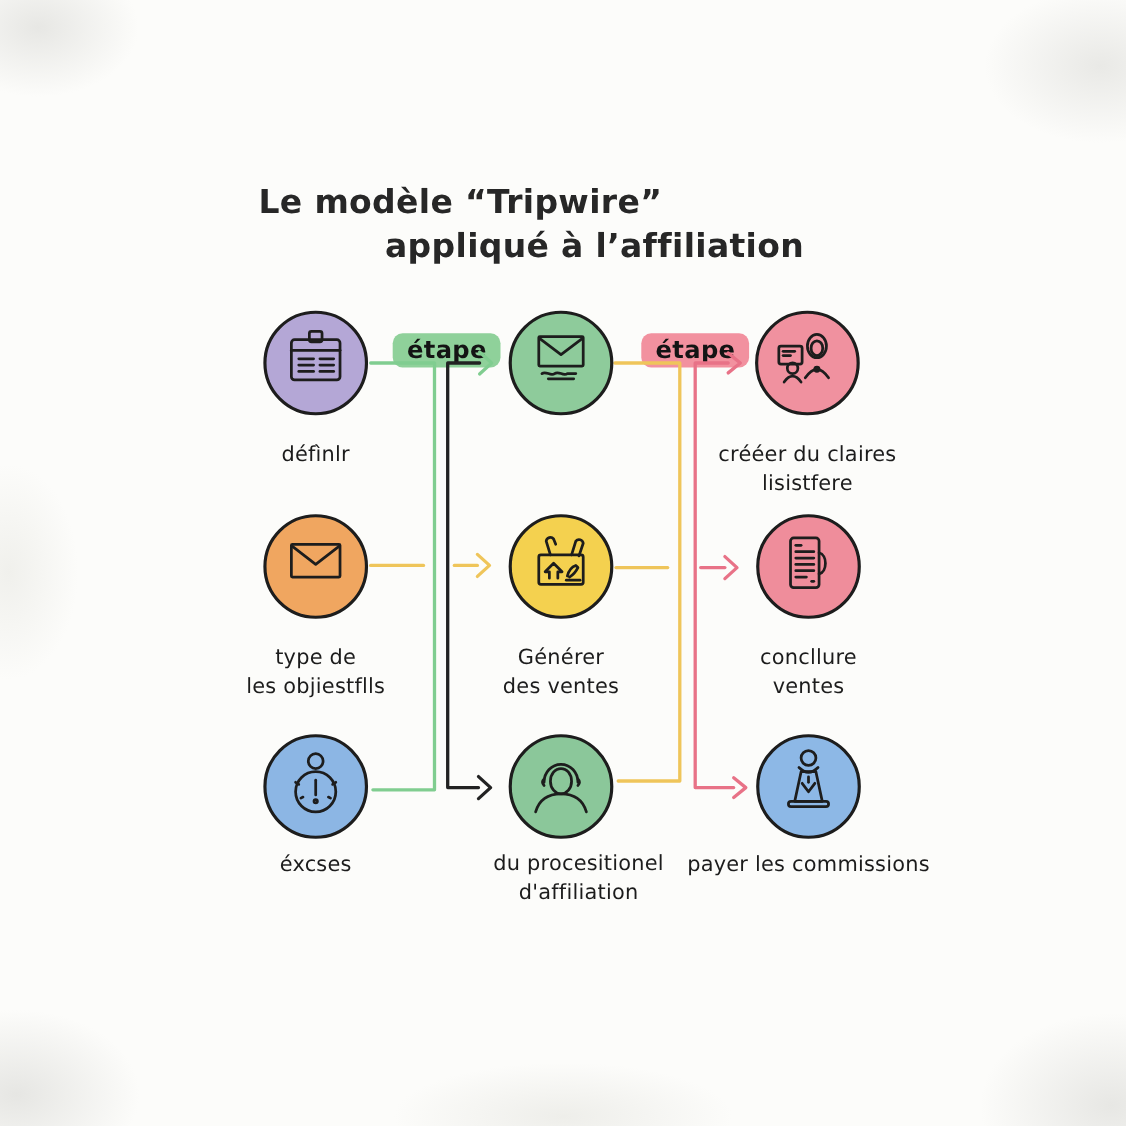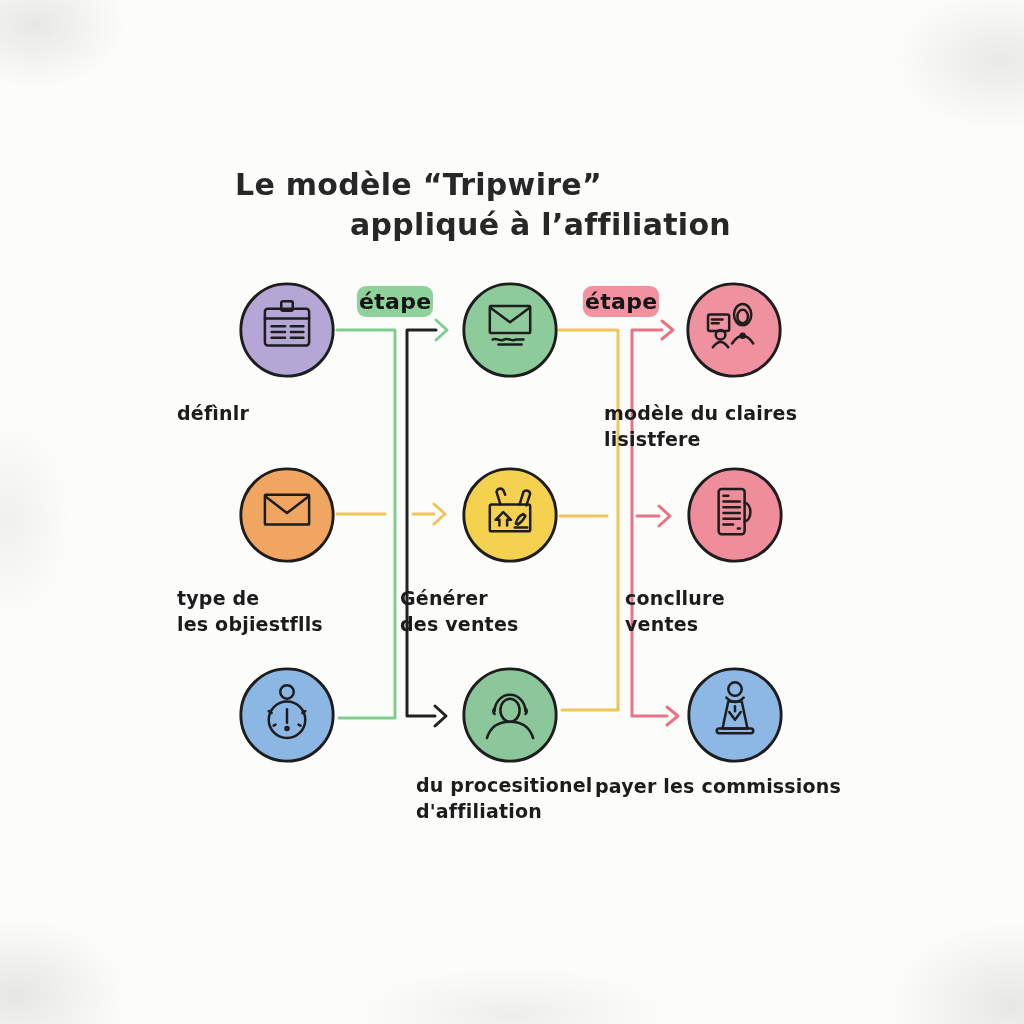--- a/index.html
+++ b/index.html
@@ -10,34 +10,34 @@
       radial-gradient(130px 90px at 35px 25px, #e7e7e4 0%, rgba(231,231,228,0) 70%),
       radial-gradient(150px 100px at 1000px 60px, #e9e9e6 0%, rgba(233,233,230,0) 70%),
       radial-gradient(160px 110px at 15px 995px, #e6e6e3 0%, rgba(230,230,227,0) 70%),
       radial-gradient(170px 120px at 1010px 1005px, #e7e7e4 0%, rgba(231,231,228,0) 70%),
       radial-gradient(220px 70px at 512px 1015px, #eeeeea 0%, rgba(238,238,234,0) 70%),
       radial-gradient(90px 140px at 8px 520px, #f0f0ec 0%, rgba(240,240,236,0) 70%),
       #fcfcfa;
   }
   .title-line{position:absolute;font-weight:700;color:#272727;font-size:30px;letter-spacing:.3px;white-space:nowrap;}
   .badge{
-    position:absolute;height:31px;border-radius:9px;padding:0 2px;
+    position:absolute;height:31px;border-radius:9px;padding:0 13px;
     display:flex;align-items:center;justify-content:center;
-    font-weight:700;font-size:22px;color:#141414;letter-spacing:.3px;
+    font-weight:700;font-size:22px;color:#141414;letter-spacing:.3px;margin-top:17px;
   }
   #connectors{position:absolute;left:0;top:0;width:1024px;height:1024px;pointer-events:none;}
   #connectors path, #connectors polyline{fill:none;stroke-width:3;stroke-linecap:round;stroke-linejoin:round;}
   .node{position:absolute;width:100px;height:100px;}
   .node svg{width:100%;height:100%;display:block;}
   .icon path,.icon rect,.icon circle,.icon ellipse,.icon line,.icon polyline{
     fill:none;stroke:#1d1d1d;stroke-width:2.6;stroke-linecap:round;stroke-linejoin:round;
   }
   .node-label{
-    position:absolute;text-align:left;font-size:19px;line-height:26px;
-    font-weight:700;color:#1c1c1c;white-space:pre-line;letter-spacing:.2px;
+    position:absolute;text-align:center;font-size:19px;line-height:26px;
+    font-weight:400;color:#1c1c1c;white-space:pre-line;letter-spacing:.2px;
   }
 </style>
 </head>
 <body>
 
 <div class="canvas">
 
   <div class="title-line" style="left:235px;top:167px">Le modèle “Tripwire”</div>
   <div class="title-line" style="left:350px;top:207px">appliqué à l’affiliation</div>
 
@@ -105,21 +105,21 @@
           <path d="M29 45 H36"></path>
         <ellipse cx="61" cy="36" rx="9" ry="11"></ellipse>
         <ellipse cx="61" cy="38" rx="5.5" ry="7"></ellipse>
         <path d="M50 66 q11 -16 22 0"></path>
         <circle cx="61" cy="58" r="2"></circle>
         <circle cx="38" cy="57" r="5"></circle>
         <path d="M30 70 q8 -11 16 0"></path>
       </g>
     </svg>
   </div>
-  <div class="node-label" style="left:604px;top:400px;width:260px">modèle du claires
+  <div class="node-label" style="left:604px;top:400px;width:260px">crééer du claires
 lisistfere</div>
 
   <div class="node" style="left:237px;top:465px">
     <svg viewBox="0 0 104 104">
       <circle cx="52" cy="52" r="48" stroke="#1d1d1d" stroke-width="3" fill="#f0a660"></circle>
       <g class="icon">
         <rect x="29" y="31" width="46" height="31" rx="1"></rect>
         <path d="M30 33 L52 50 L74 33"></path>
       </g>
     </svg>
@@ -170,20 +170,21 @@
         <circle cx="52" cy="28" r="7"></circle>
         <path d="M52 46 V60"></path>
         <circle cx="52" cy="66" r="1.6" fill="#1d1d1d"></circle>
         <path d="M36 50 l-3 -2"></path>
         <path d="M68 50 l3 -2"></path>
         <path d="M40 62 l-2 1"></path>
         <path d="M64 62 l2 1"></path>
       </g>
     </svg>
   </div>
+  <div class="node-label" style="left:177px;top:773px;width:220px">éxcses</div>
 
   <div class="node" style="left:460px;top:665px">
     <svg viewBox="0 0 104 104">
       <circle cx="52" cy="52" r="48" stroke="#1d1d1d" stroke-width="3" fill="#8bc79a"></circle>
       <g class="icon">
         <path d="M36 48 a16 17 0 1 1 32 0"></path>
         <ellipse cx="52" cy="47" rx="10" ry="12"></ellipse>
         <path d="M36 45 q-3 3 0 6"></path>
         <path d="M68 45 q3 3 0 6"></path>
         <path d="M28 76 q5 -17 24 -17 q19 0 24 17"></path>

